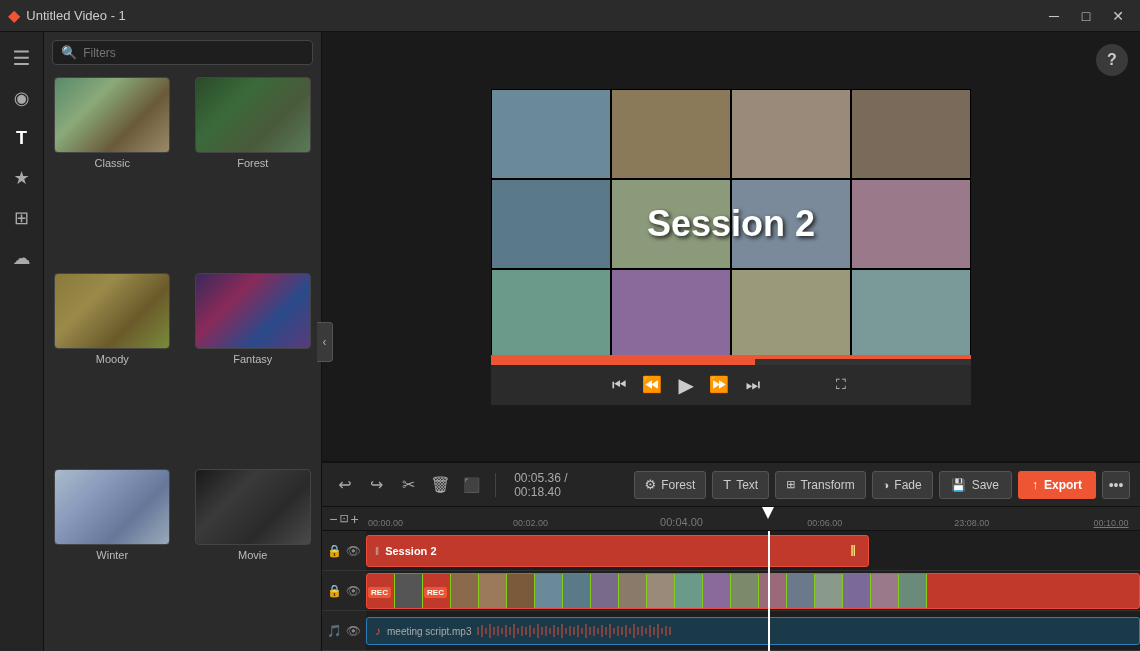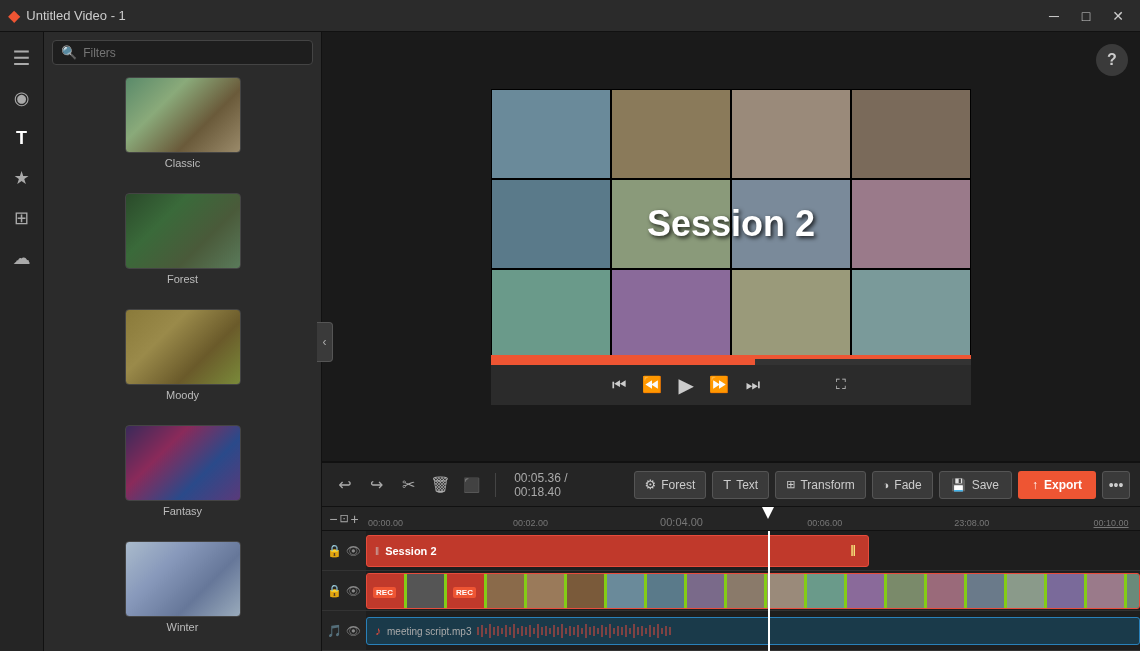--- a/index.html
+++ b/index.html
@@ -34,21 +34,21 @@
       border-right: 1px solid #111; position: relative;
     }
     #filters-search {
       margin: 8px; background: #1e1e1e; border: 1px solid #444; border-radius: 4px;
       display: flex; align-items: center; padding: 4px 8px; gap: 6px;
     }
     #filters-search input {
       background: transparent; border: none; color: #ccc; font-size: 12px; outline: none; flex: 1;
     }
     .filters-grid {
-      display: grid; grid-template-columns: 1fr; gap: 24px; padding: 4px 10px 10px 10px;
+      display: grid; grid-template-columns: 1fr 1fr; gap: 24px; padding: 4px 10px 10px 10px;
       overflow-y: auto; flex: 1;
     }
     .filter-item { display: flex; flex-direction: column; align-items: center; cursor: pointer; }
     .filter-thumb {
       width: 116px; height: 76px; border-radius: 4px; overflow: hidden; position: relative;
       border: 1px solid #444;
     }
     .filter-name { margin-top: 4px; font-size: 11px; color: #bbb; }
 
     
@@ -150,21 +150,21 @@
     }
     .clip-session-label { color: #fff; font-size: 11px; font-weight: bold; white-space: nowrap; }
 
     
     .clip-video {
       position: absolute; left: 0; top: 2px; height: 36px;
       background: #c0392b; border-radius: 3px; overflow: hidden;
       display: flex; align-items: center; border: 1px solid #e74c3c;
     }
     .clip-video-thumbs { display: flex; height: 100%; width: 100%; overflow: hidden; }
-    .thumb-mini { width: 40px; height: 36px; background: #555; flex-shrink: 0; border-right: 3px solid #84cc16; }
+    .thumb-mini { width: 28px; height: 36px; background: #555; flex-shrink: 0; border-right: 1px solid #84cc16; }
 
     
     .clip-audio {
       position: absolute; left: 0; top: 6px; height: 28px;
       background: #1a3a4a; border-radius: 3px; display: flex; align-items: center;
       padding: 0 8px; gap: 6px; border: 1px solid #2980b9;
     }
     .audio-icon { color: #e74c3c; font-size: 12px; }
     .audio-label { color: #aaa; font-size: 10px; }
     .audio-waveform { flex: 1; height: 16px; opacity: 0.7; }

